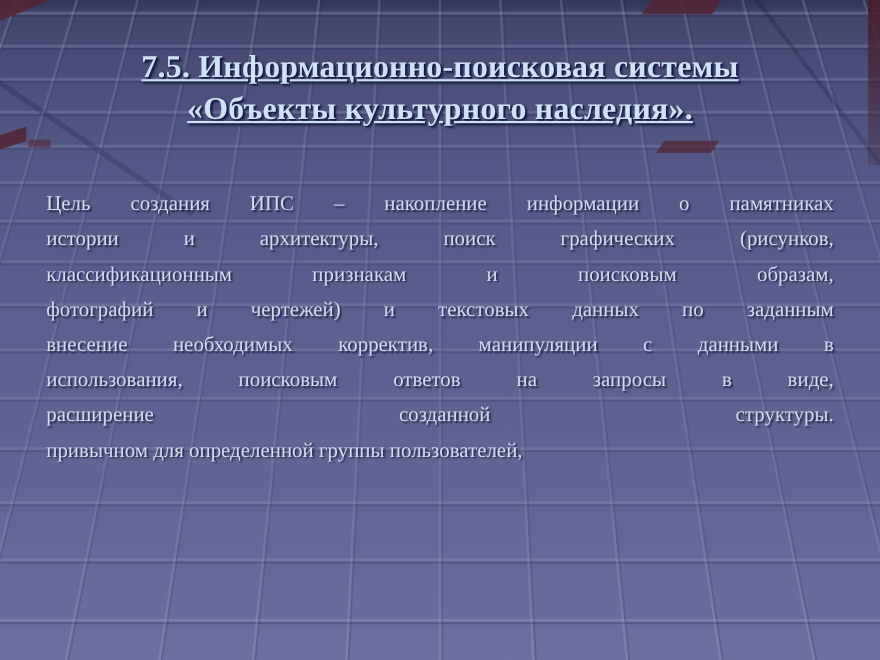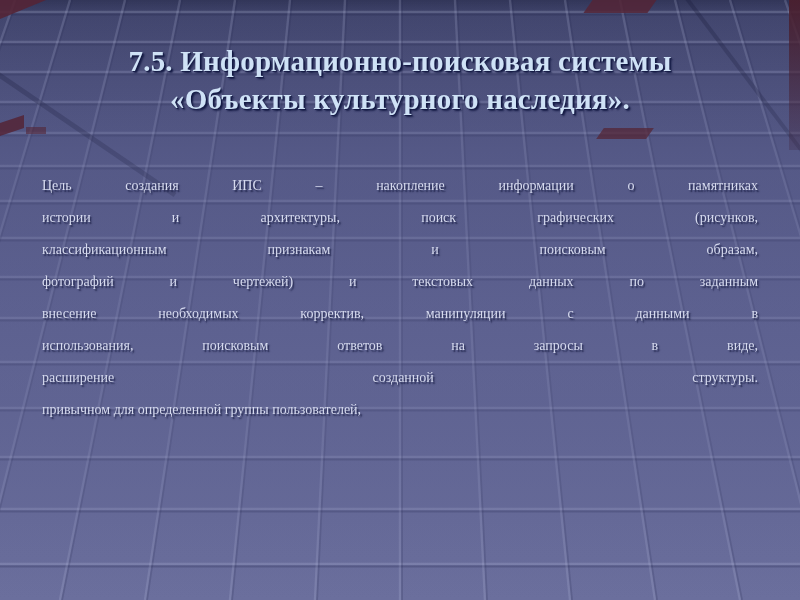--- a/index.html
+++ b/index.html
@@ -29,24 +29,25 @@
     background:linear-gradient(180deg,rgba(74,31,46,.95),rgba(60,30,55,.25));}
   .acc-lw1{left:0;top:119px;width:24px;height:13px;transform:skewY(-18deg);opacity:.85;}
   .acc-lw2{left:26px;top:127px;width:20px;height:7px;opacity:.6;}
   .acc-rw{left:600px;top:128px;width:50px;height:11px;transform:skewX(-35deg);opacity:.75;}
   .title{
     position:absolute;left:30px;top:42px;width:740px;
     text-align:center;font-weight:bold;font-size:29px;line-height:38px;
     color:var(--title-text,#cfe2f6);
     text-shadow:2px 2px 2px var(--text-shadow,#141a44),1px 1px 0 rgba(20,26,68,.85);
     letter-spacing:.2px;
+    text-decoration:underline;
   }
   .body{
     position:absolute;left:42px;top:170px;width:716px;
-    font-size:14px;line-height:32px;
+    font-size:19px;line-height:32px;
     color:var(--body-text,#d6daee);
     text-shadow:1.6px 1.8px 1.5px rgba(18,22,60,.8);
   }
   .body-line{text-align:justify;text-align-last:justify;white-space:normal;}
   .body-line:last-child{text-align-last:left;}
 </style>
 </head>
 <body>
 
 <div class="slide">

